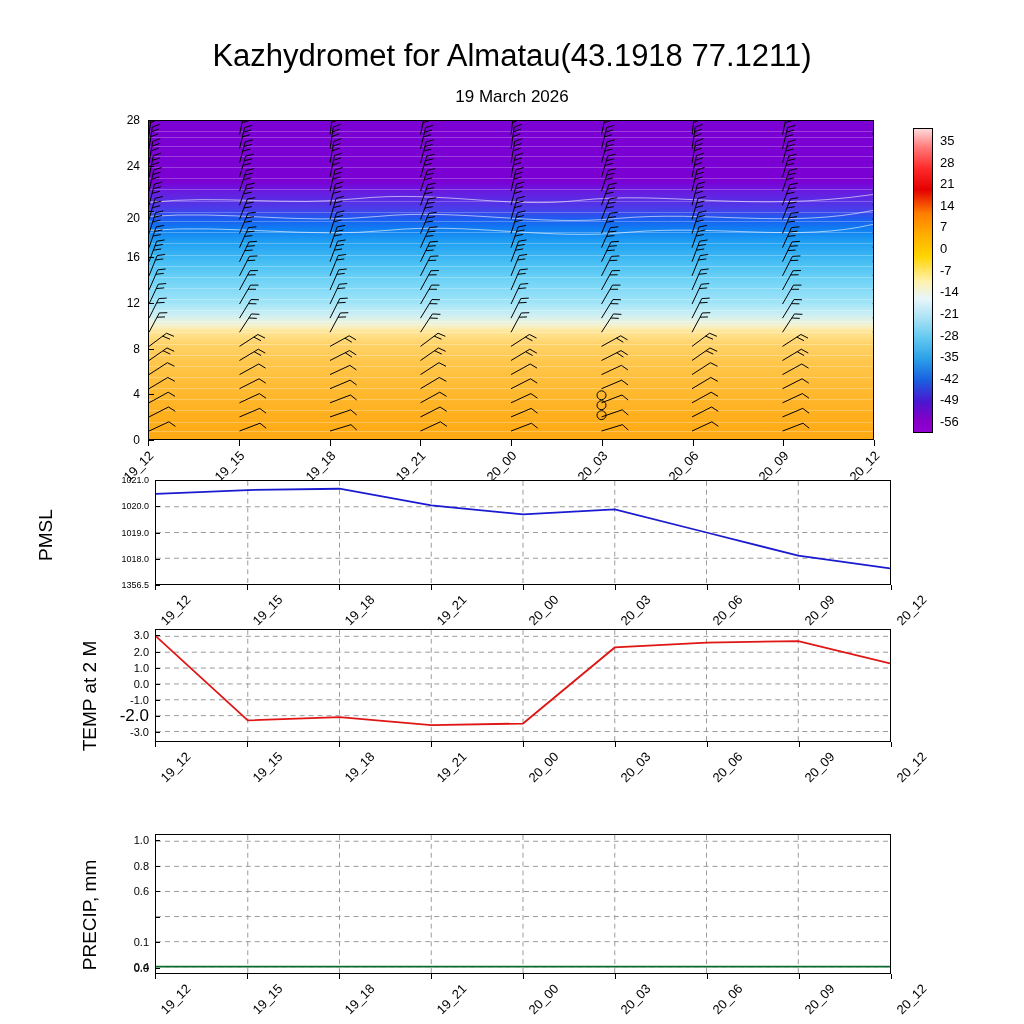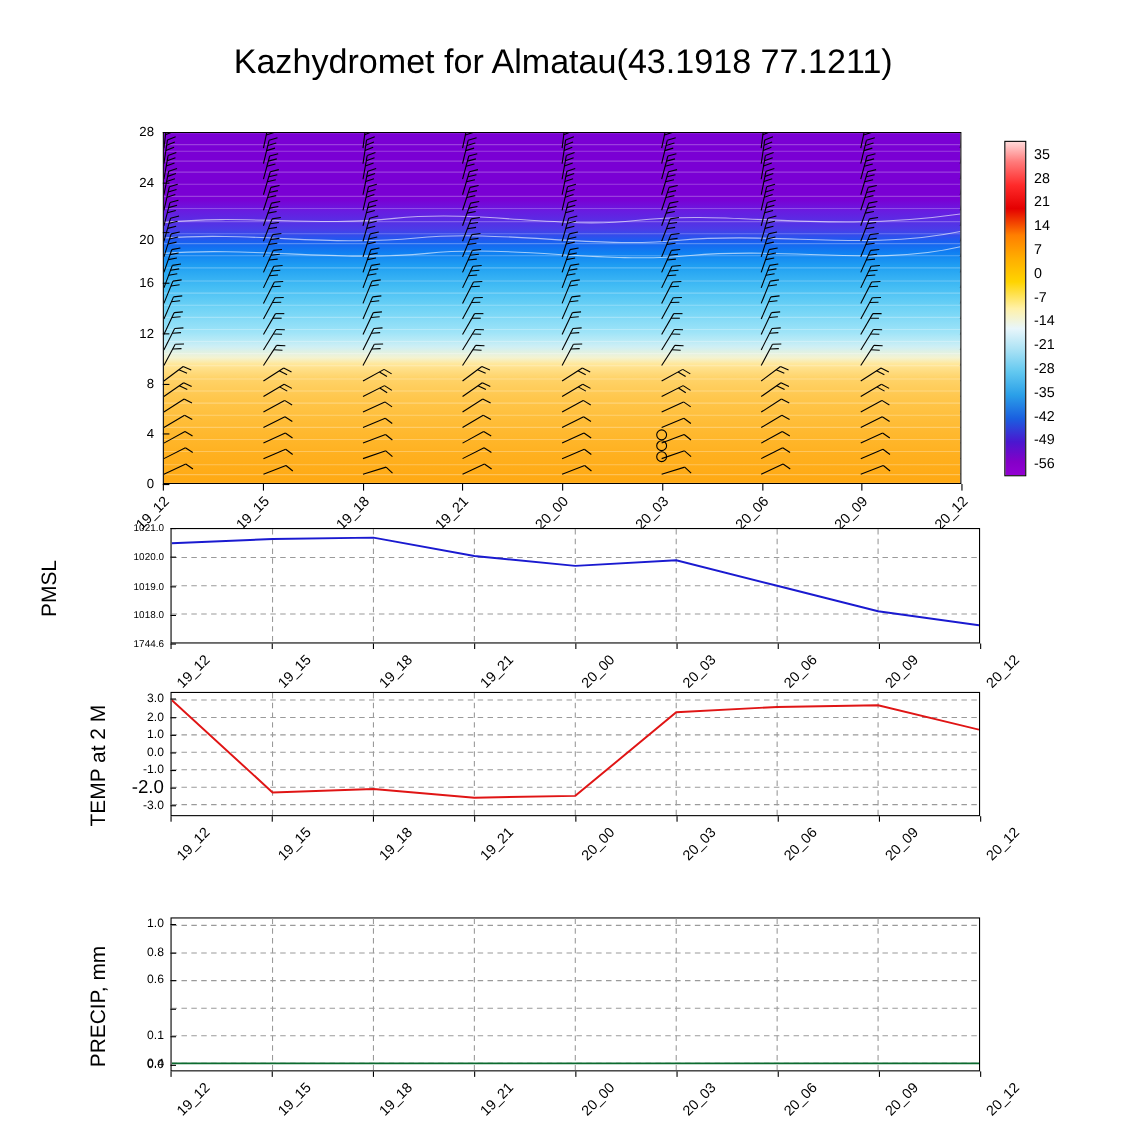--- a/index.html
+++ b/index.html
@@ -143,20 +143,21 @@
     height: 100%;
     overflow: visible;
   }
 </style>
 </head>
 <body>
 
 <div class="page">
 
   <div id="main-title">Kazhydromet for Almatau(43.1918 77.1211)</div>
+  <div id="sub-title">19 March 2026</div>
 
   <div class="panel" id="sounding-panel">
     <div id="sounding-fill"></div>
     <div class="plotarea" id="sounding-overlay">
         <div class="isoline" style="top: 3%; opacity: 0.45;"></div>
         <div class="isoline" style="top: 5%; opacity: 0.45;"></div>
         <div class="isoline" style="top: 8%; opacity: 0.45;"></div>
         <div class="isoline" style="top: 11%; opacity: 0.45;"></div>
         <div class="isoline" style="top: 14.5%; opacity: 0.45;"></div>
         <div class="isoline" style="top: 18%; opacity: 0.45;"></div>
@@ -1297,21 +1298,21 @@
         <line x1="276" x2="276" y1="0" y2="105" stroke="#9a9a9a" stroke-width="1" stroke-dasharray="5,4"></line>
         <line x1="368" x2="368" y1="0" y2="105" stroke="#9a9a9a" stroke-width="1" stroke-dasharray="5,4"></line>
         <line x1="460" x2="460" y1="0" y2="105" stroke="#9a9a9a" stroke-width="1" stroke-dasharray="5,4"></line>
         <line x1="552" x2="552" y1="0" y2="105" stroke="#9a9a9a" stroke-width="1" stroke-dasharray="5,4"></line>
         <line x1="644" x2="644" y1="0" y2="105" stroke="#9a9a9a" stroke-width="1" stroke-dasharray="5,4"></line>
         <path d="M0.0,13.1 L92.0,9.2 L184.0,7.9 L276.0,24.9 L368.0,34.1 L460.0,28.9 L552.0,52.5 L644.0,76.1 L736.0,89.2" fill="none" stroke="#1a1ad0" stroke-width="1.8"></path>
       </svg>
   </div>
   <div class="ylabel-rot" style="left:46px; top:500px; width:120px; margin-left:-60px;">PMSL</div>
   <div id="pmsl-yticks">
-      <div style="position: absolute; left: 149px; top: 561px; transform: translate(-100%, -50%); font-size: 9px;">1744.6</div>
+      <div style="position: absolute; left: 149px; top: 561px; transform: translate(-100%, -50%); font-size: 9px;">1356.5</div>
       <div style="position: absolute; left: 155px; top: 561px; width: 5px; border-top: 1px solid rgb(0, 0, 0);"></div>
       <div style="position: absolute; left: 149px; top: 534.75px; transform: translate(-100%, -50%); font-size: 9px;">1018.0</div>
       <div style="position: absolute; left: 155px; top: 534.75px; width: 5px; border-top: 1px solid rgb(0, 0, 0);"></div>
       <div style="position: absolute; left: 149px; top: 508.5px; transform: translate(-100%, -50%); font-size: 9px;">1019.0</div>
       <div style="position: absolute; left: 155px; top: 508.5px; width: 5px; border-top: 1px solid rgb(0, 0, 0);"></div>
       <div style="position: absolute; left: 149px; top: 482.25px; transform: translate(-100%, -50%); font-size: 9px;">1020.0</div>
       <div style="position: absolute; left: 155px; top: 482.25px; width: 5px; border-top: 1px solid rgb(0, 0, 0);"></div>
       <div style="position: absolute; left: 149px; top: 456px; transform: translate(-100%, -50%); font-size: 9px;">1021.0</div>
       <div style="position: absolute; left: 155px; top: 456px; width: 5px; border-top: 1px solid rgb(0, 0, 0);"></div>
     </div>

